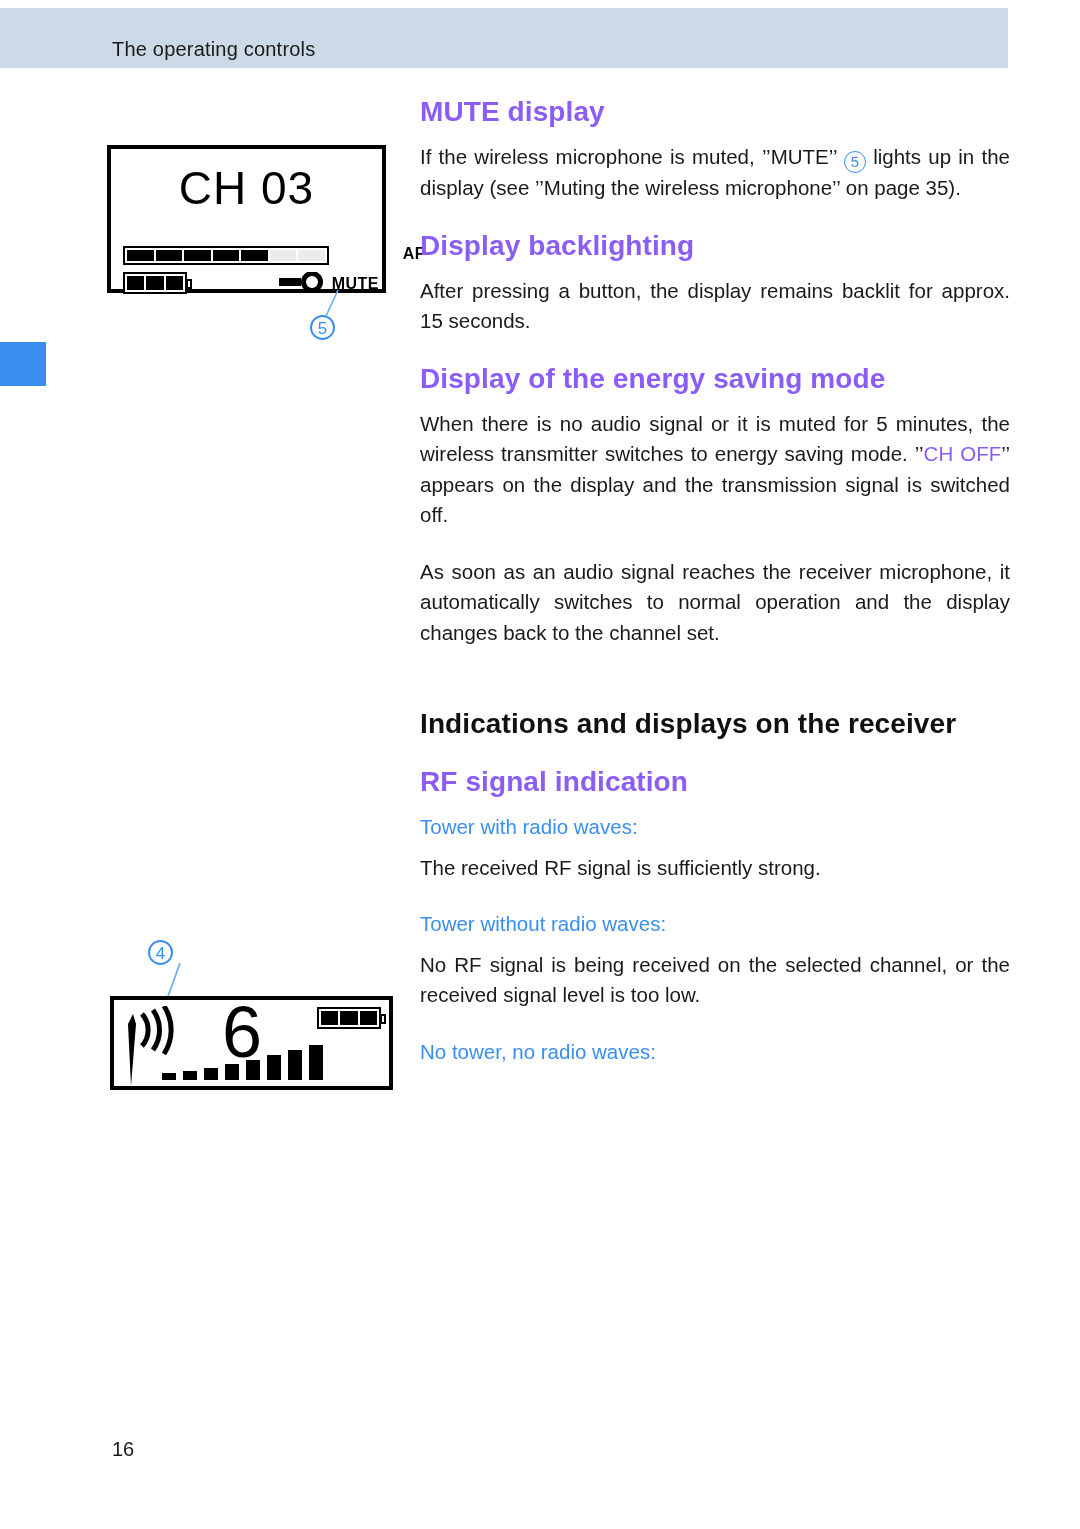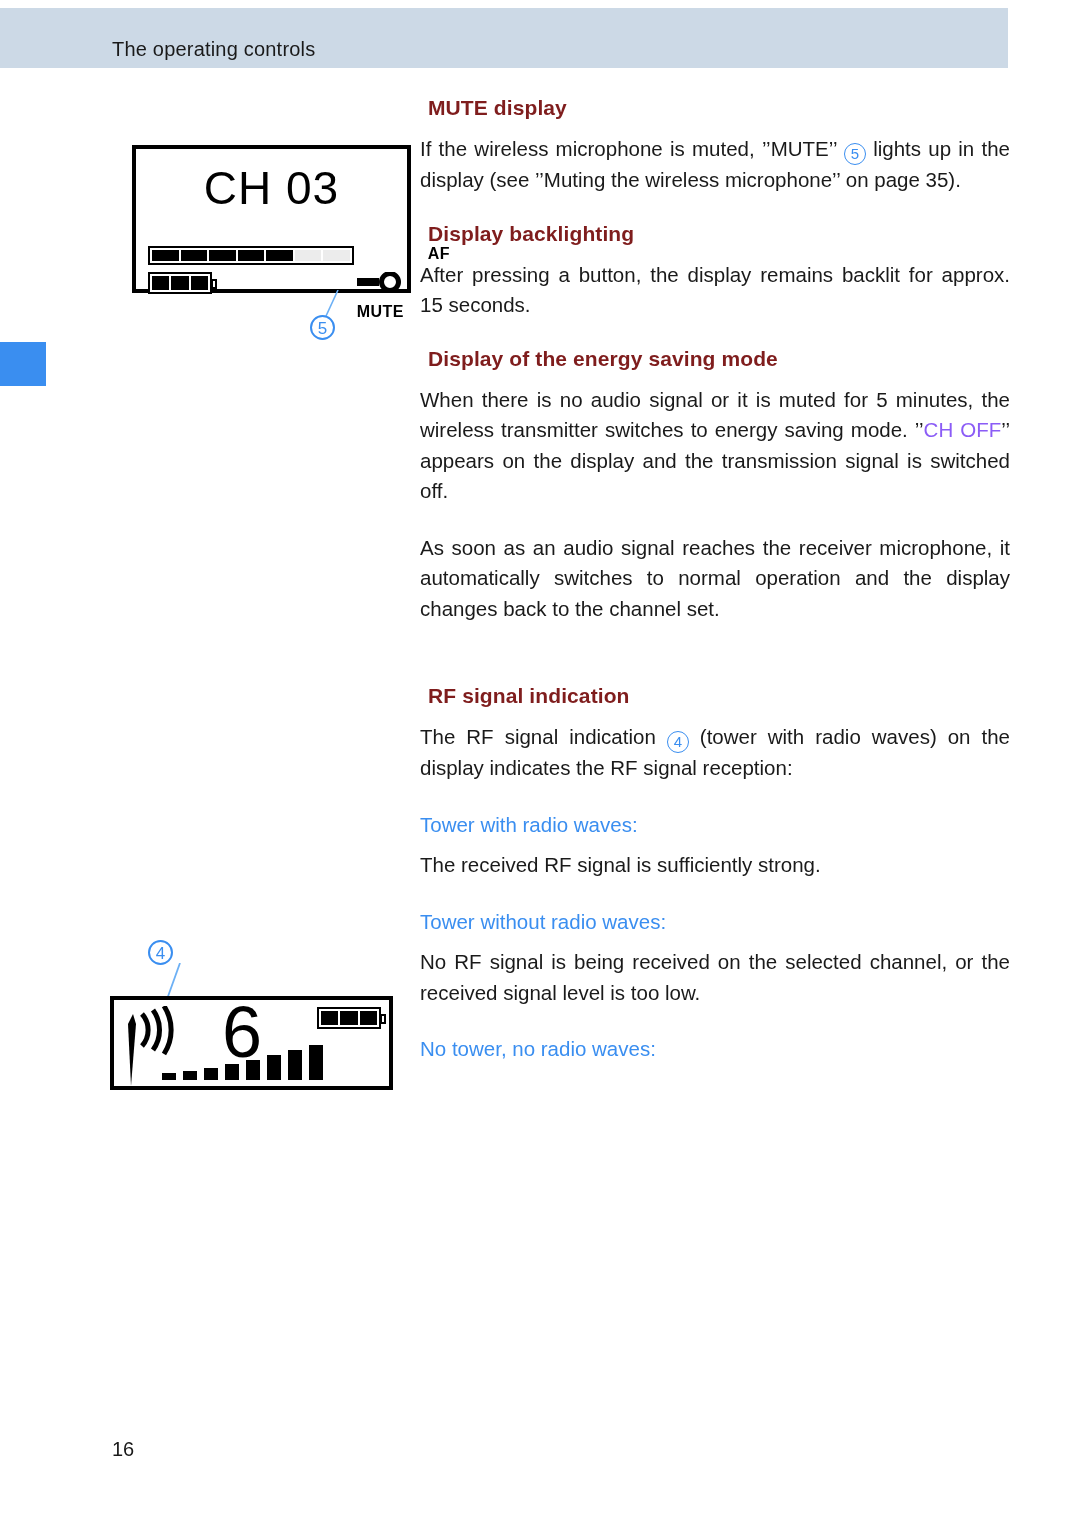--- a/index.html
+++ b/index.html
@@ -50,21 +50,20 @@
   
   #tx-display {
     position: absolute;
     left: 107px;
     top: 145px;
     width: 279px;
     height: 148px;
     border: 4px solid #000;
     background: #fff;
     box-sizing: border-box;
-    margin-left: 25px;
   }
   #tx-channel {
     position: absolute;
     left: 0;
     top: 12px;
     width: 100%;
     text-align: center;
     font-size: 46px;
     font-weight: 400;
     letter-spacing: 1px;
@@ -135,21 +134,20 @@
     background: #fff;
   }
   #tx-battery { position: absolute; left: 0; top: 0; }
   #mute-group {
     position: absolute;
     right: 0;
     top: 0;
     display: flex;
     align-items: center;
     gap: 7px;
-    flex-direction: column;
   }
   #mute-label {
     font-size: 16px;
     font-weight: bold;
     letter-spacing: 0.5px;
     color: #000;
   }
   
   #callout-5-line {
     position: absolute;
@@ -215,24 +213,24 @@
   }
 
   
   #content-col {
     position: absolute;
     left: 420px;
     top: 96px;
     width: 590px;
   }
   h3.sub {
-    margin: 0 0 14px 8px;
-    font-size: 21px;
+    margin: 0 0 14px 0;
+    font-size: 28px;
     font-weight: bold;
-    color: #7f1d1d;
+    color: #8b5cf6;
     letter-spacing: 0.1px;
   }
   h2.major {
     margin: 0 0 26px 0;
     font-size: 28px;
     font-weight: bold;
     color: #111;
     letter-spacing: 0.1px;
   }
   p.body {
@@ -375,24 +373,24 @@
   <p class="body">After pressing a button, the display remains backlit for approx. 15  seconds.</p>
 
   <h3 class="sub">Display of the energy saving mode</h3>
 
   <p class="body"><span>When there is no audio signal or it is muted for 5 minutes, the wireless transmitter switches to energy saving mode. ’’</span><span class="blue">CH OFF</span><span>’’ appears on the display and the transmission signal is switched off.</span></p>
 
   <p class="body">As soon as an audio signal reaches the receiver microphone, it automatically switches to normal operation and the display changes back to the channel set.</p>
 
   <div class="gap-lg"></div>
 
+  <h2 class="major">Indications and displays on the receiver</h2>
 
   <h3 class="sub">RF signal indication</h3>
 
-  <p class="body"><span>The RF signal indication</span> <span class="inline-callout">4</span> <span>(tower with radio waves) on the display indicates the RF signal reception:</span></p>
 
   <p class="accent">Tower with radio waves:</p>
   <p class="body">The received RF signal is sufficiently strong.</p>
 
   <p class="accent">Tower without radio waves:</p>
   <p class="body">No RF signal is being received on the selected channel, or the received signal level is too low.</p>
 
   <p class="accent">No tower, no radio waves:</p>
 
 </div>

